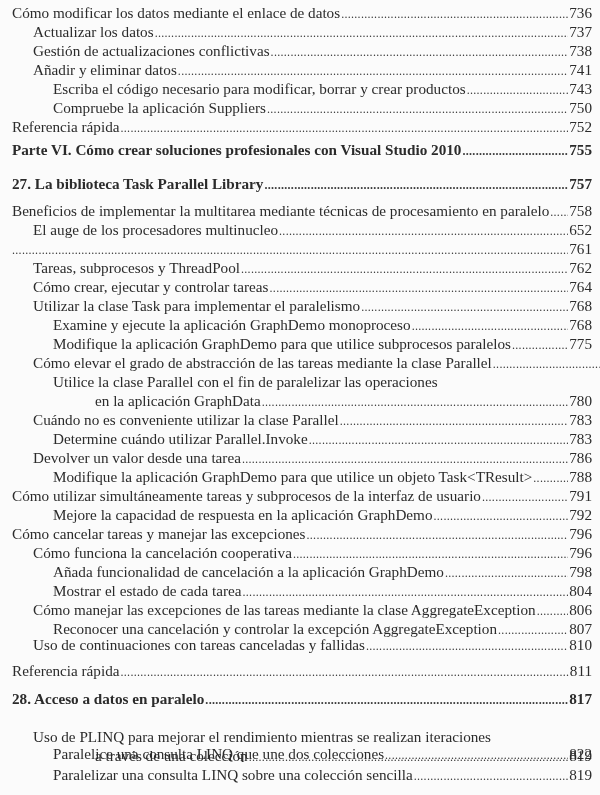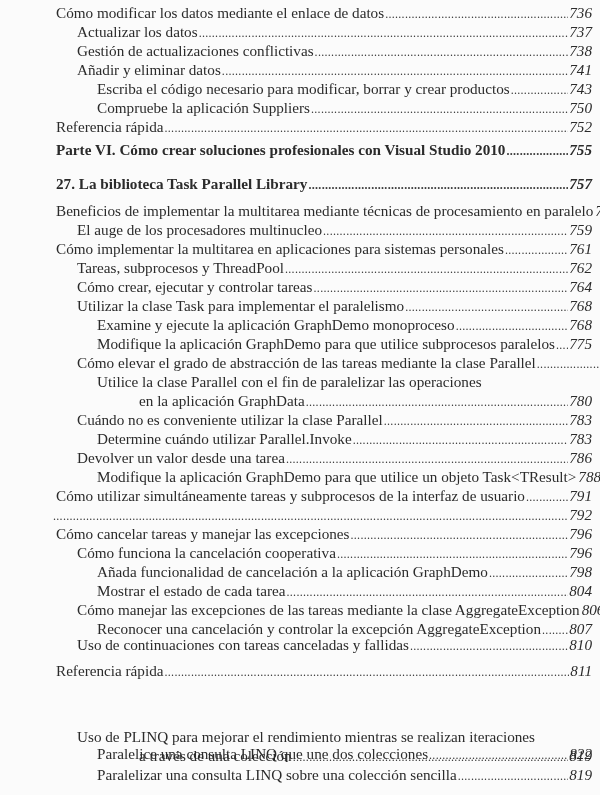--- a/index.html
+++ b/index.html
@@ -35,39 +35,37 @@
       right: 8px;
       display: flex;
       align-items: baseline;
       white-space: nowrap;
       height: 18px;
       line-height: 18px;
     }
     .title {
       flex: 0 0 auto;
       padding-right: 1px;
-      margin-left: 44px;
     }
     .leader {
       flex: 1 1 auto;
       overflow: hidden;
       white-space: nowrap;
       letter-spacing: 0.3px;
       color: #3a3a3a;
       font-size: 12px;
       min-width: 0;
     }
     .leader::before {
       content: "..................................................................................................................................................................................................................................................";
     }
     .page {
       flex: 0 0 auto;
       padding-left: 1px;
       text-align: center;
-      font-style: italic;
     }
     .bold .title, .bold .page {
       font-weight: bold;
     }
     .bold .leader { font-weight: bold; }
     .nopage .title { white-space: nowrap; }
     
     .lvl0 .entry { left: 12px; }
     .lvl1 .entry { left: 33px; }
     .lvl2 .entry { left: 53px; }
@@ -144,26 +142,25 @@
       <div class="entry">
         <span class="title">Beneficios de implementar la multitarea mediante técnicas de procesamiento en paralelo</span>
         <span class="leader"></span>
         <span class="page">758</span>
       </div>
     </div>
     <div class="row lvl1" style="top: 221px;">
       <div class="entry">
         <span class="title">El auge de los procesadores multinucleo</span>
         <span class="leader"></span>
-        <span class="page">759</span>
+        <span class="page">652</span>
       </div>
     </div>
     <div class="row lvl0" style="top: 240px;">
       <div class="entry">
-        <span class="title">Cómo implementar la multitarea en aplicaciones para sistemas personales</span>
         <span class="leader"></span>
         <span class="page">761</span>
       </div>
     </div>
     <div class="row lvl1" style="top: 259px;">
       <div class="entry">
         <span class="title">Tareas, subprocesos y ThreadPool</span>
         <span class="leader"></span>
         <span class="page">762</span>
       </div>
@@ -245,20 +242,21 @@
     </div>
     <div class="row lvl0" style="top: 487px;">
       <div class="entry">
         <span class="title">Cómo utilizar simultáneamente tareas y subprocesos de la interfaz de usuario</span>
         <span class="leader"></span>
         <span class="page">791</span>
       </div>
     </div>
     <div class="row lvl2" style="top: 506px;">
       <div class="entry">
+        <span class="title">Mejore la capacidad de respuesta en la aplicación GraphDemo</span>
         <span class="leader"></span>
         <span class="page">792</span>
       </div>
     </div>
     <div class="row lvl0" style="top: 525px;">
       <div class="entry">
         <span class="title">Cómo cancelar tareas y manejar las excepciones</span>
         <span class="leader"></span>
         <span class="page">796</span>
       </div>
@@ -303,20 +301,27 @@
         <span class="title">Uso de continuaciones con tareas canceladas y fallidas</span>
         <span class="leader"></span>
         <span class="page">810</span>
       </div>
     </div>
     <div class="row lvl0" style="top: 662px;">
       <div class="entry">
         <span class="title">Referencia rápida</span>
         <span class="leader"></span>
         <span class="page">811</span>
+      </div>
+    </div>
+    <div class="row lvl0 bold" style="top: 690px;">
+      <div class="entry">
+        <span class="title">28. Acceso a datos en paralelo</span>
+        <span class="leader"></span>
+        <span class="page">817</span>
       </div>
     </div>
     <div class="row lvl1 nopage" style="top: 728px;">
       <div class="entry" style="right: auto;">
         <span class="title">Uso de PLINQ para mejorar el rendimiento mientras se realizan iteraciones</span>
       </div>
     </div>
     <div class="row lvlc" style="top: 747px;">
       <div class="entry">
         <span class="title">a través de una colección</span>

